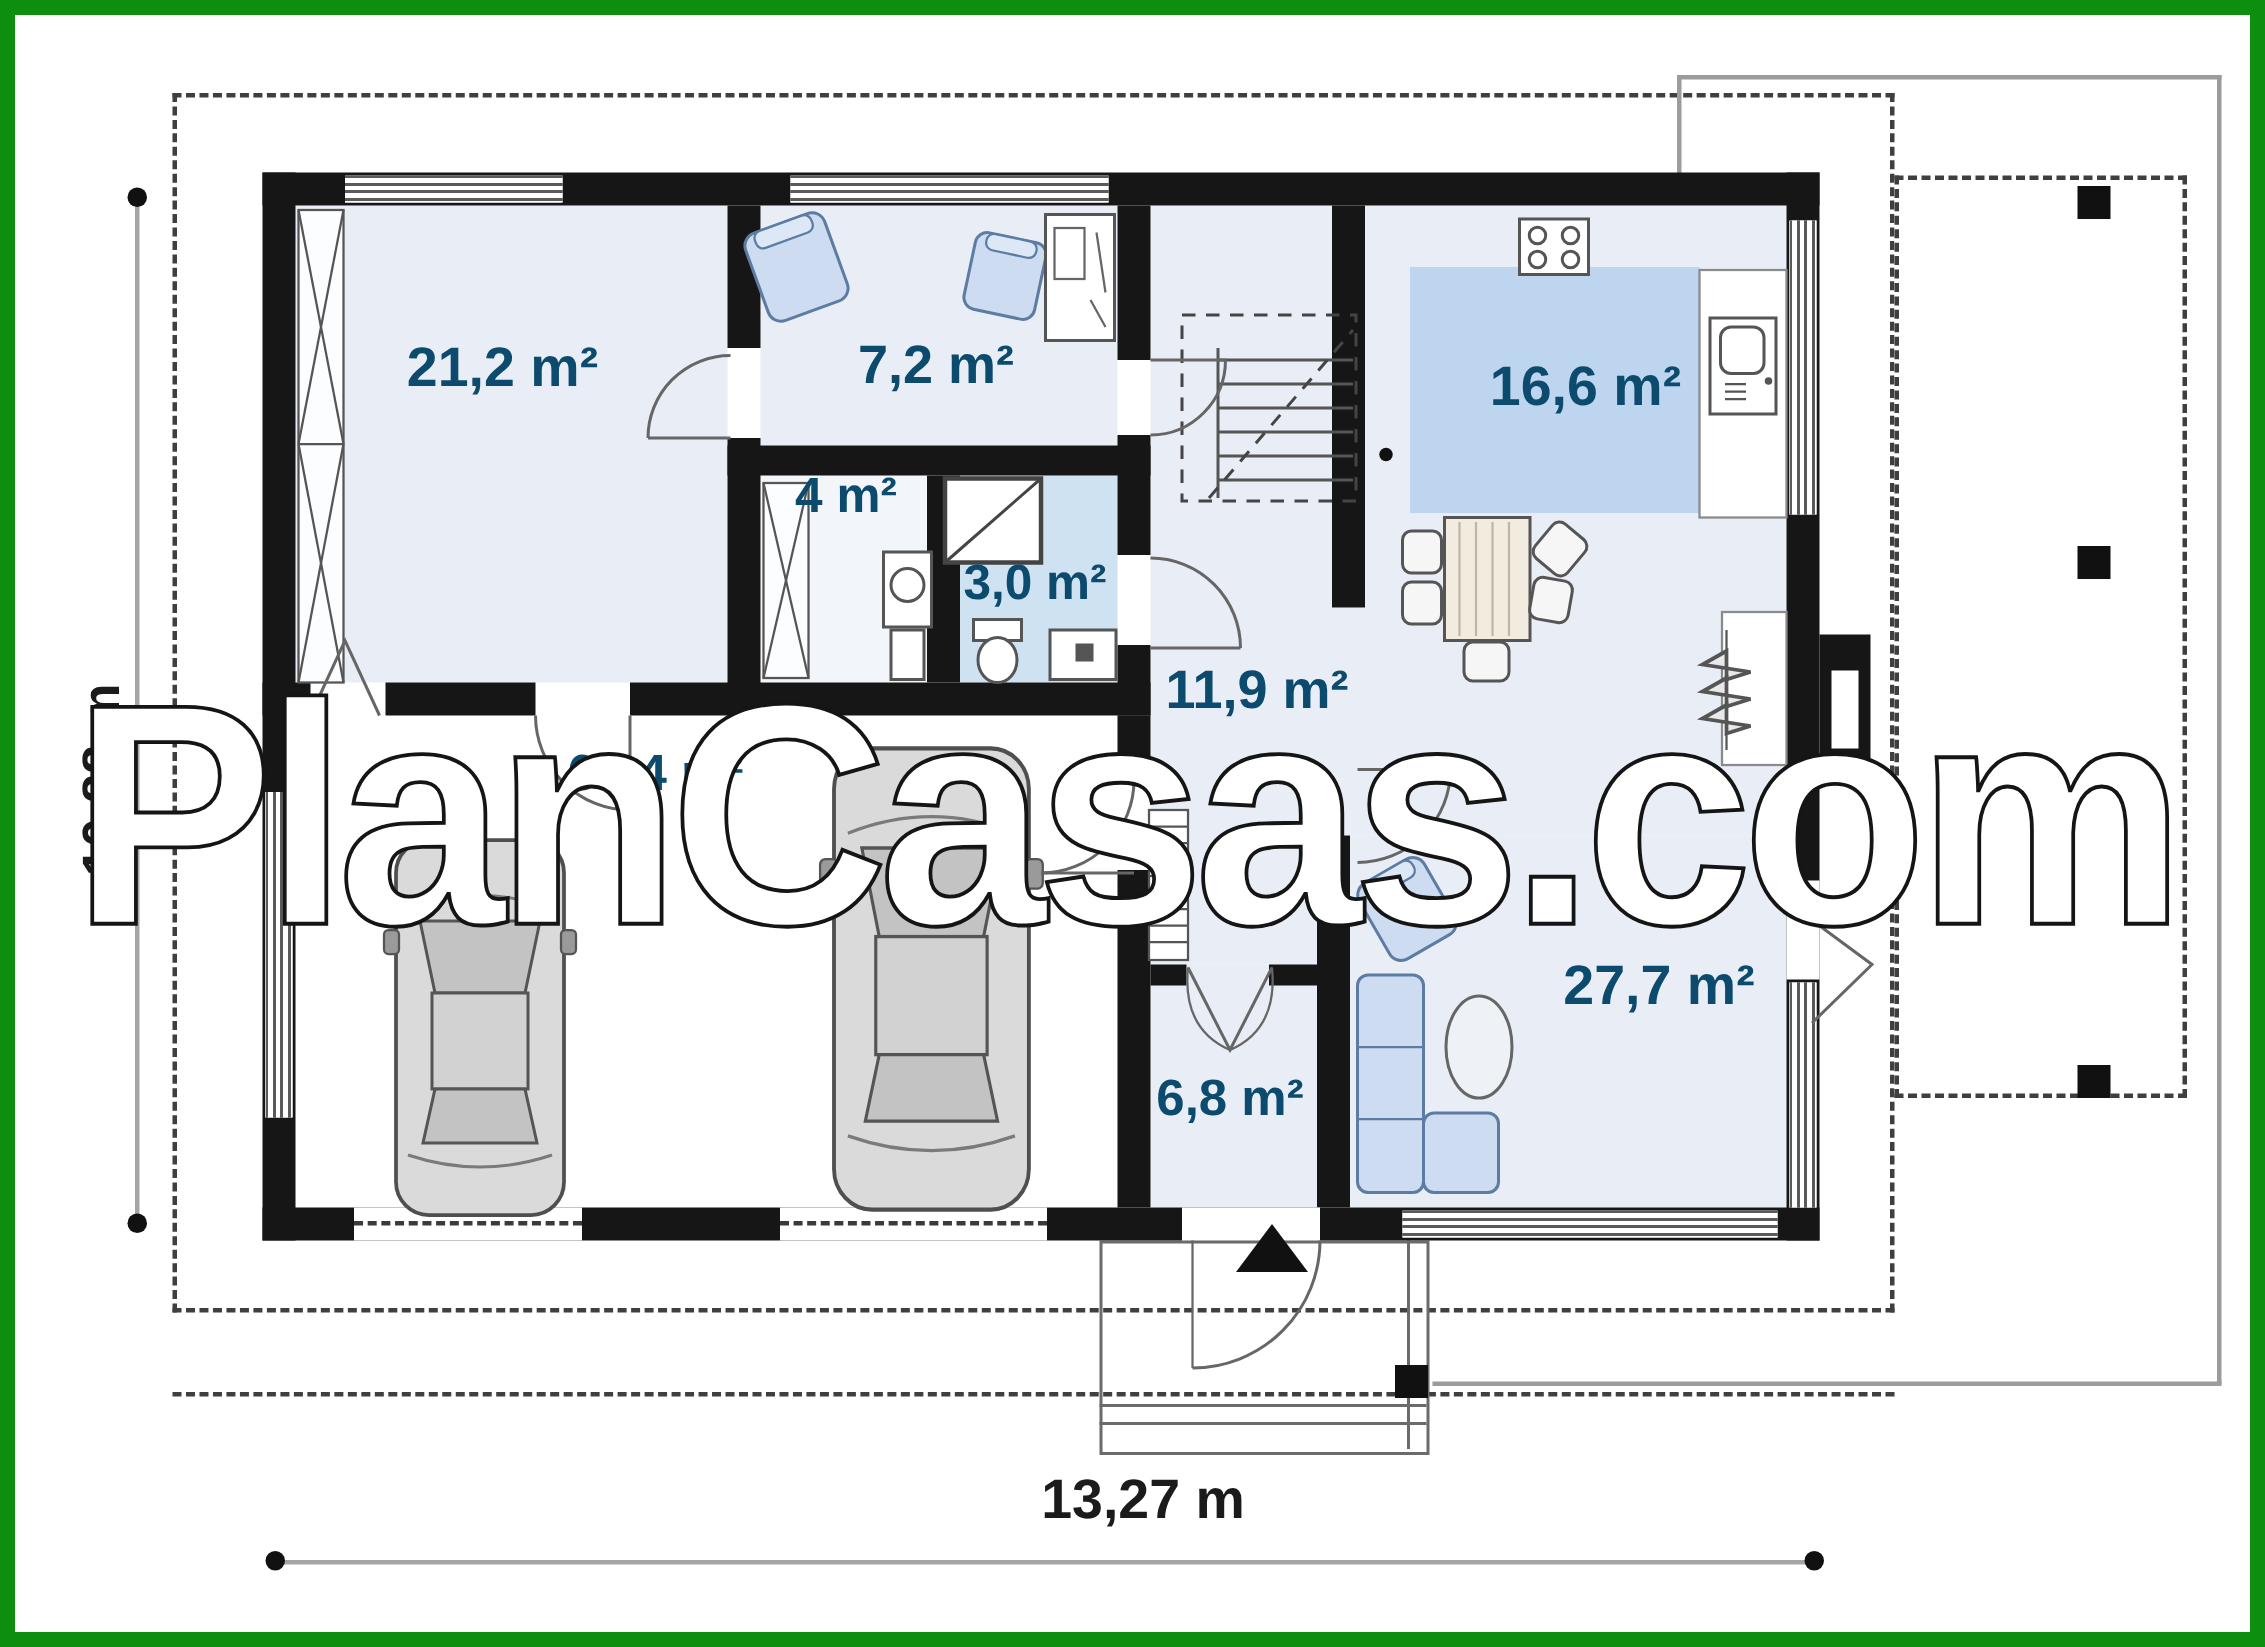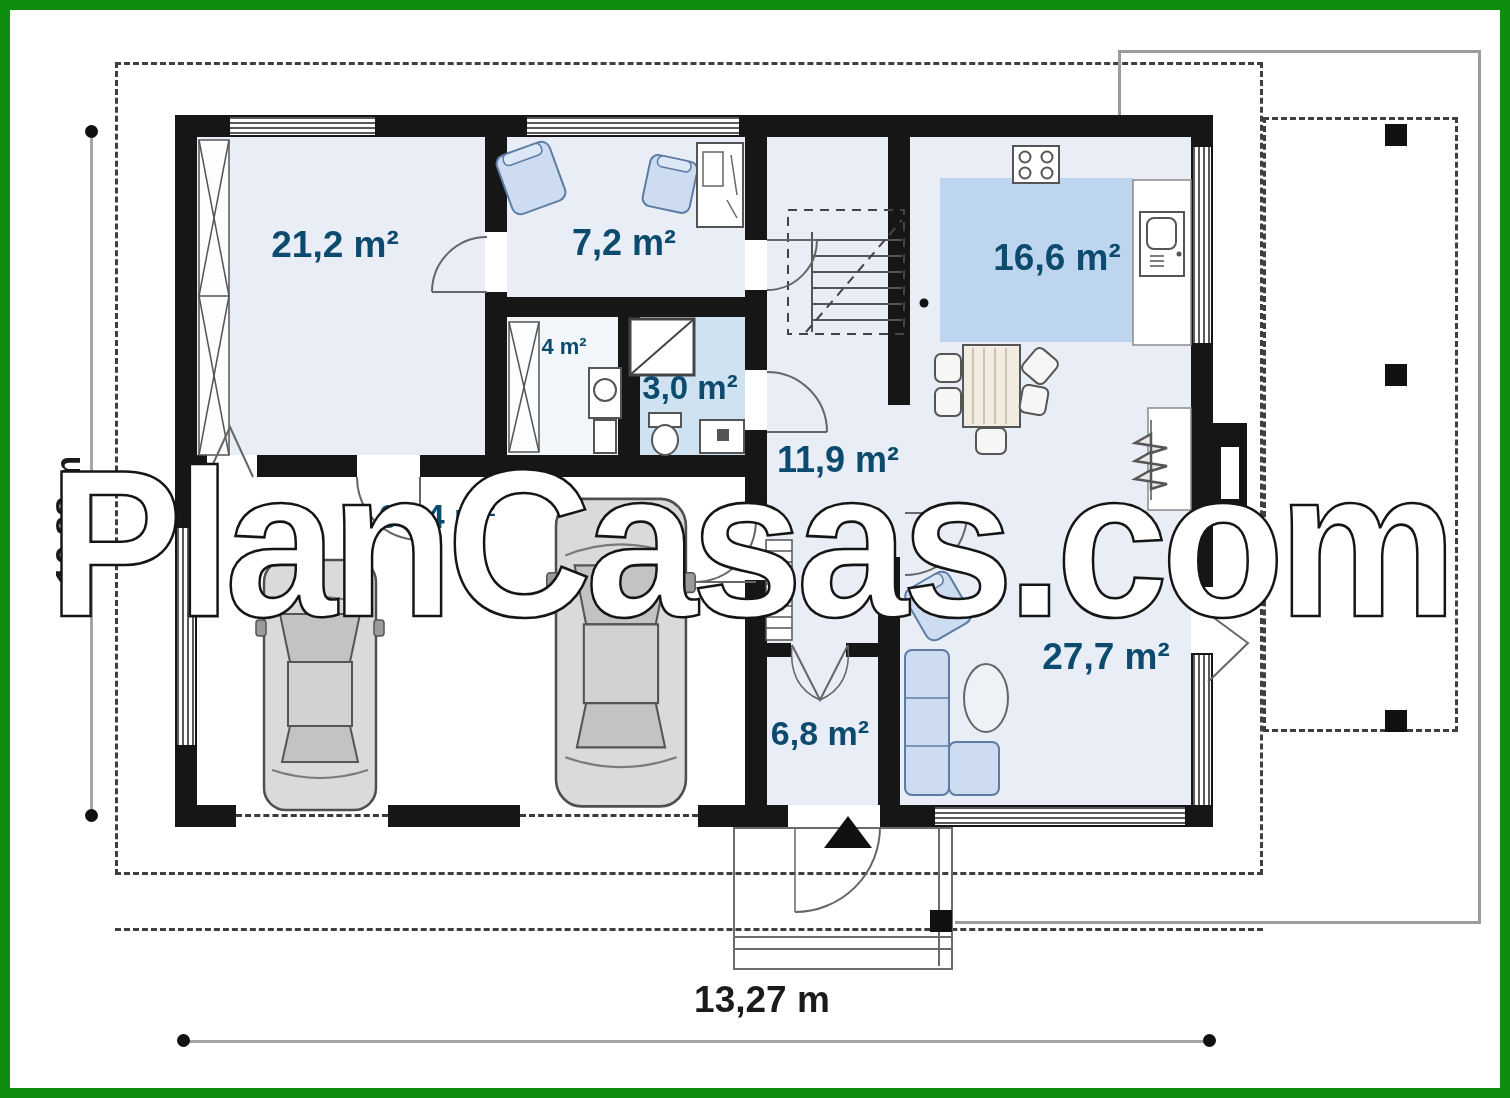--- a/index.html
+++ b/index.html
@@ -276,21 +276,21 @@
       <path d="M420 540 A63 63 0 0 1 357 477"></path>
 
       <line x1="795" y1="827" x2="795" y2="912" stroke-width="1.5"></line>
       <path d="M880 827 A85 85 0 0 1 795 912"></path>
     </g>
     <polygon points="848,816 824,848 872,848" fill="#111"></polygon>
   </svg>
 
   <div class="lbl" style="left:335px;top:245px;font-size:37px;">21,2 m²</div>
   <div class="lbl" style="left:624px;top:243px;font-size:36px;">7,2 m²</div>
-  <div class="lbl" style="left:564px;top:347px;font-size:22px;">4 m²</div>
+  <div class="lbl" style="left:564px;top:330px;font-size:33px;">4 m²</div>
   <div class="lbl" style="left:690px;top:388px;font-size:33px;">3,0 m²</div>
   <div class="lbl" style="left:838px;top:460px;font-size:36px;">11,9 m²</div>
   <div class="lbl" style="left:1057px;top:242px;font-size:37px;margin-top:16px;">16,6 m²</div>
   <div class="lbl" style="left:437px;top:516px;font-size:34px;">64,4 m²</div>
   <div class="lbl" style="left:1106px;top:657px;font-size:37px;text-align:right;">27,7 m²</div>
   <div class="lbl" style="left:820px;top:733px;font-size:34px;">6,8 m²</div>
 
   <div class="dimlbl" style="left:68px;top:520px;font-size:35px;transform:translate(-50%,-50%) rotate(-90deg);">10,88 m</div>
   <div class="dimlbl" style="left:762px;top:1000px;font-size:37px;transform:translate(-50%,-50%);">13,27 m</div>
 

